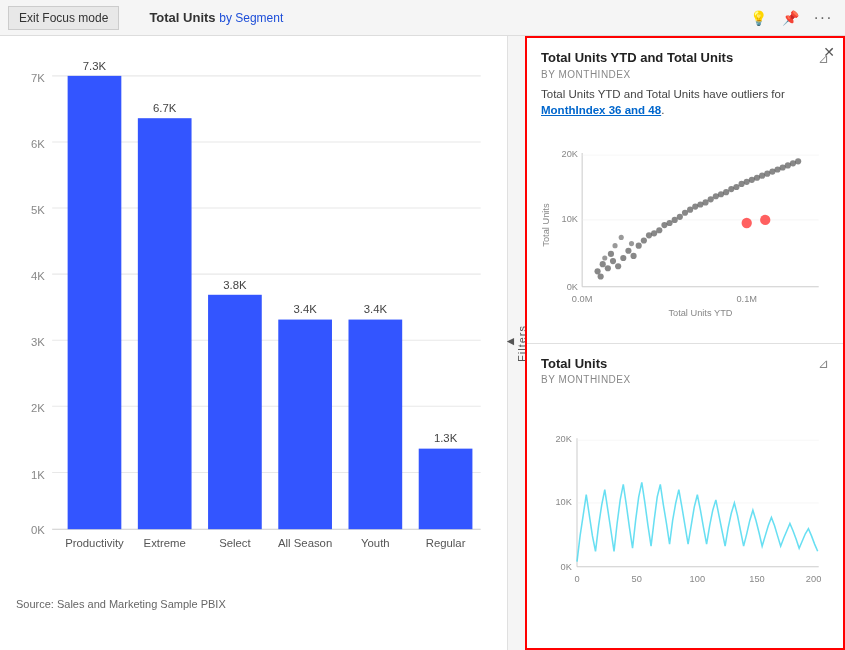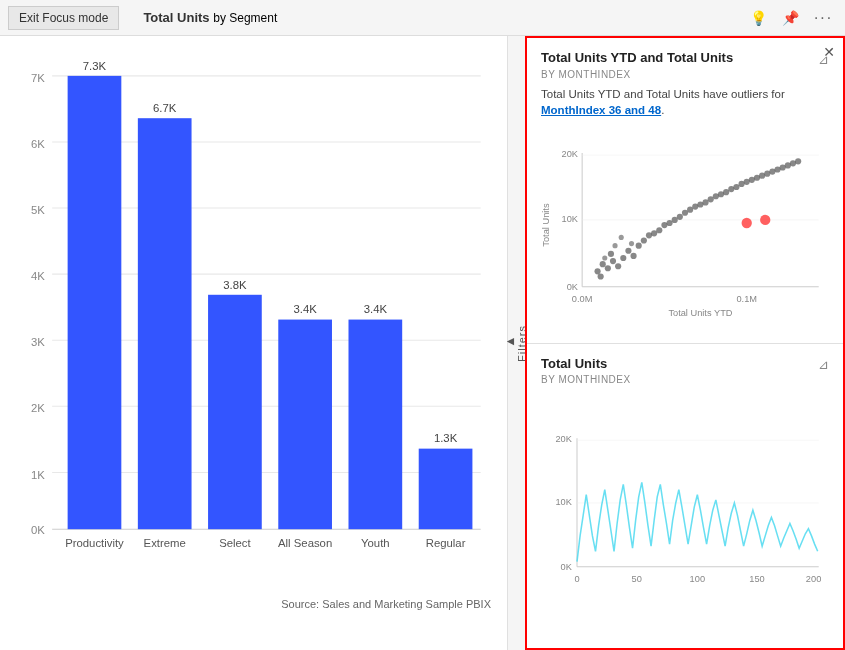--- a/index.html
+++ b/index.html
@@ -1,52 +1,52 @@
 <!DOCTYPE html>
 <html><head>
   <meta charset="utf-8">
   <style>
     * { box-sizing: border-box; margin: 0; padding: 0; }
     body { font-family: 'Segoe UI', Arial, sans-serif; background: #f0f0f0; width: 845px; height: 650px; overflow: hidden; }
     
     .app-container { width: 845px; height: 650px; background: #fff; display: flex; flex-direction: column; }
     
     
-    .header { height: 36px; background: #f5f5f5; border-bottom: 1px solid #ddd; display: flex; align-items: center; padding: 0 8px; gap: 12px; }
+    .header { height: 36px; background: #f5f5f5; border-bottom: 1px solid #ddd; display: flex; align-items: center; padding: 0 8px; gap: 18px; }
     .exit-focus-btn { font-size: 12px; color: #333; padding: 4px 10px; background: #e8e8e8; border: 1px solid #ccc; cursor: pointer; white-space: nowrap; }
     .header-title { font-size: 13px; font-weight: 600; color: #333; padding: 0 12px; }
     .header-spacer { flex: 1; }
     .header-icons { display: flex; gap: 4px; align-items: center; }
     .header-icon-btn { width: 28px; height: 28px; display: flex; align-items: center; justify-content: center; cursor: pointer; color: #666; font-size: 14px; }
     
     
     .main-content { flex: 1; display: flex; overflow: hidden; }
     
     
     .chart-area { flex: 1; padding: 16px 16px 40px 16px; position: relative; display: flex; flex-direction: column; }
     
     
     .bar-chart-container { flex: 1; position: relative; }
     .bar-chart-svg { width: 100%; height: 100%; }
-    .source-text { font-size: 11px; color: #666; margin-top: 15px; text-align: right; }
+    .source-text { font-size: 11px; color: #666; margin-top: 15px; }
     
     
     .filters-sidebar { width: 18px; background: #f5f5f5; border-left: 1px solid #e0e0e0; display: flex; align-items: center; justify-content: center; cursor: pointer; }
     .filters-text { writing-mode: vertical-rl; transform: rotate(180deg); font-size: 11px; color: #555; letter-spacing: 1px; }
     .filters-arrow { font-size: 12px; color: #555; margin-bottom: 4px; }
     
     
     .right-panel { width: 320px; border: 2px solid red; display: flex; flex-direction: column; background: #fff; position: relative; }
     .close-btn { position: absolute; top: 6px; right: 8px; font-size: 14px; cursor: pointer; color: #555; z-index: 10; }
     
     
     .insight-card { flex: 1; border-bottom: 1px solid #e0e0e0; padding: 12px 14px 8px 14px; display: flex; flex-direction: column; overflow: hidden; }
     .insight-card:last-child { border-bottom: none; }
     
-    .card-header { display: flex; align-items: flex-end; justify-content: space-between; margin-bottom: 2px; }
+    .card-header { display: flex; align-items: center; justify-content: space-between; margin-bottom: 2px; }
     .card-title { font-size: 13px; font-weight: 600; color: #222; flex: 1; padding-right: 20px; line-height: 1.3; }
     .card-pin-icon { color: #888; font-size: 13px; cursor: pointer; }
     .card-by-label { font-size: 10px; color: #888; letter-spacing: 0.5px; font-weight: 400; margin-bottom: 6px; }
     .card-description { font-size: 11.5px; color: #444; line-height: 1.4; margin-bottom: 8px; }
     .card-description a { color: #0066cc; text-decoration: underline; font-weight: bold; }
     .card-chart { flex: 1; min-height: 0; }
     
     
     .scatter-svg { width: 100%; height: 100%; }
     
@@ -54,21 +54,21 @@
     .line-svg { width: 100%; height: 100%; }
   </style>
 </head>
 <body>
 
 <div class="app-container">
 
   <div class="header">
     <button class="exit-focus-btn">Exit Focus mode</button>
     <span class="header-title">
-      <span>Total Units</span> <span style="font-weight:400; color:#000000; font-size:12px;">by Segment</span>
+      <span>Total Units</span> <span style="font-weight:400; color:#1d4ed8; font-size:12px;">by Segment</span>
     </span>
     <div class="header-spacer"></div>
     <div class="header-icons">
       <div class="header-icon-btn">💡</div>
       <div class="header-icon-btn">📌</div>
       <div class="header-icon-btn" style="font-size:16px; letter-spacing:1px;">···</div>
     </div>
   </div>
 
   <div class="main-content">

